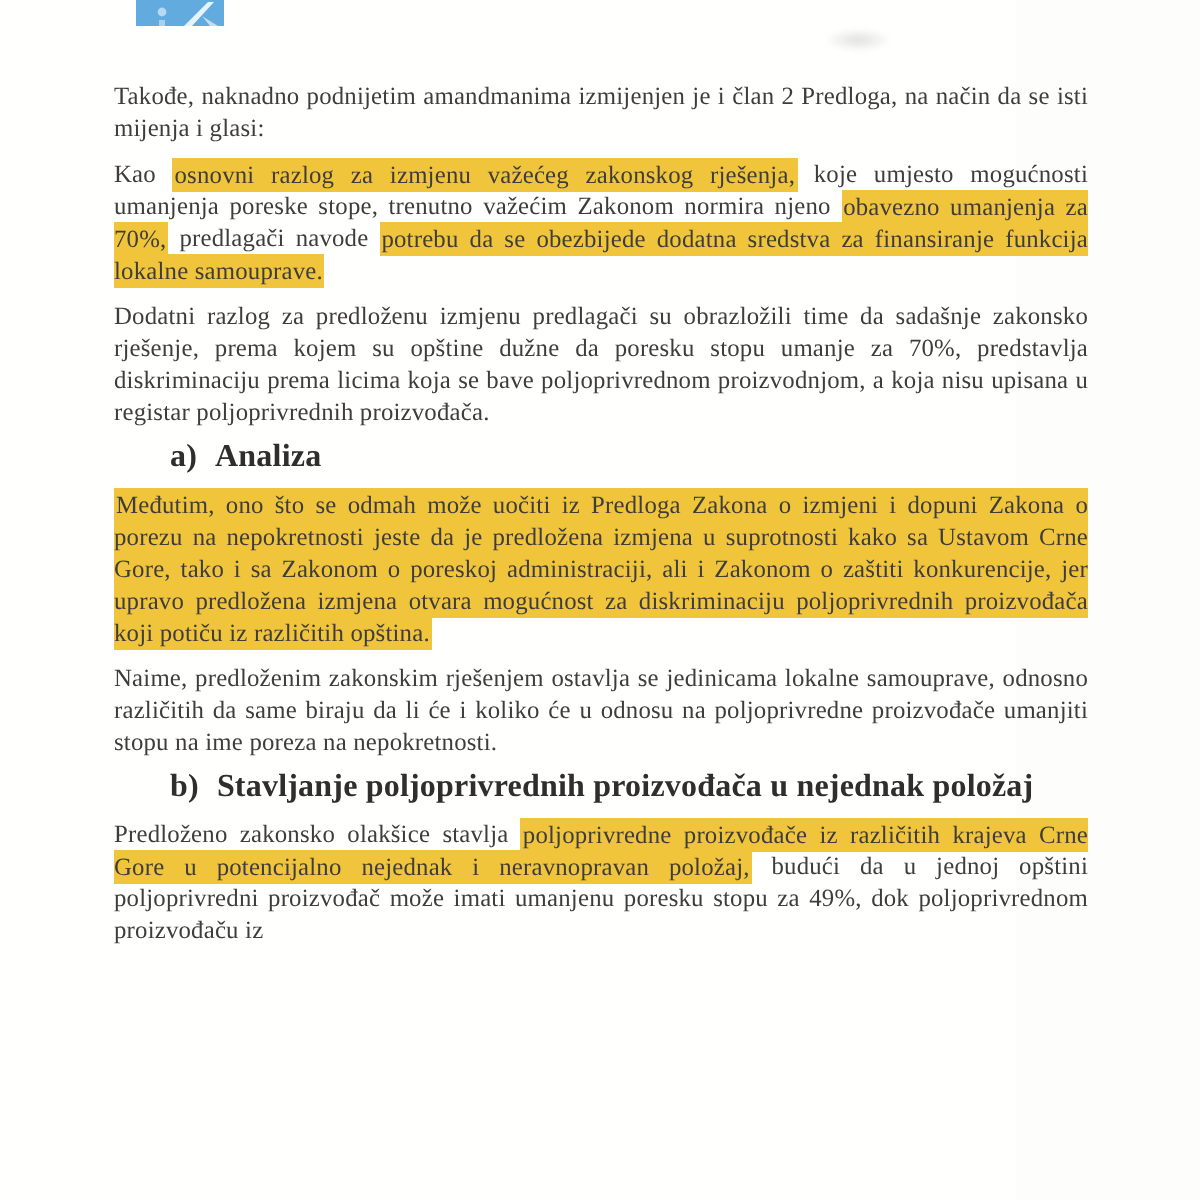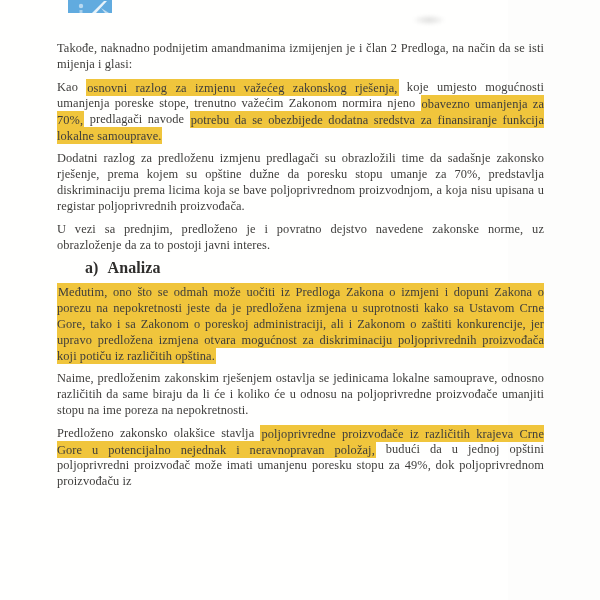--- a/index.html
+++ b/index.html
@@ -75,25 +75,25 @@
   <div class="content">
 
     <p class="para"><span>Takođe, naknadno podnijetim amandmanima izmijenjen je i član 2 Predloga, na način da se isti mijenja i glasi:</span></p>
 
 
     <p class="para"><span>Kao </span><mark class="hl">osnovni razlog za izmjenu važećeg zakonskog rješenja,</mark><span> koje umjesto mogućnosti umanjenja poreske stope, trenutno važećim Zakonom normira njeno </span><mark class="hl">obavezno umanjenja za 70%,</mark><span> predlagači navode </span><mark class="hl">potrebu da se obezbijede dodatna sredstva za finansiranje funkcija lokalne samouprave.</mark></p>
 
     <p class="para"><span>Dodatni razlog za predloženu izmjenu predlagači su obrazložili time da sadašnje zakonsko rješenje, prema kojem su opštine dužne da poresku stopu umanje za 70%, predstavlja diskriminaciju prema licima koja se bave poljoprivrednom proizvodnjom, a koja nisu upisana u registar poljoprivrednih proizvođača.</span></p>
 
 
-    <p class="para"><span>U vezi sa prednjim, predloženo je i povratno dejstvo navedene zakonske norme, uz obrazloženje da za to postoji javni interes.</span></p>
 
     <p class="heading"><span class="marker">a)</span><span>Analiza</span></p>
 
     <p class="para"><mark class="hl">Međutim, ono što se odmah može uočiti iz Predloga Zakona o izmjeni i dopuni Zakona o porezu na nepokretnosti jeste da je predložena izmjena u suprotnosti kako sa Ustavom Crne Gore, tako i sa Zakonom o poreskoj administraciji, ali i Zakonom o zaštiti konkurencije, jer upravo predložena izmjena otvara mogućnost za diskriminaciju poljoprivrednih proizvođača koji potiču iz različitih opština.</mark></p>
 
     <p class="para"><span>Naime, predloženim zakonskim rješenjem ostavlja se jedinicama lokalne samouprave, odnosno različitih da same biraju da li će i koliko će u odnosu na poljoprivredne proizvođače umanjiti stopu na ime poreza na nepokretnosti.</span></p>
 
+    <p class="heading"><span class="marker">b)</span><span>Stavljanje poljoprivrednih proizvođača u nejednak položaj</span></p>
 
     <p class="para"><span>Predloženo zakonsko olakšice stavlja </span><mark class="hl">poljoprivredne proizvođače iz različitih krajeva Crne Gore u potencijalno nejednak i neravnopravan položaj,</mark><span> budući da u jednoj opštini poljoprivredni proizvođač može imati umanjenu poresku stopu za 49%, dok poljoprivrednom proizvođaču iz</span></p>
 
   </div>
 </div>
 
 </body></html>

